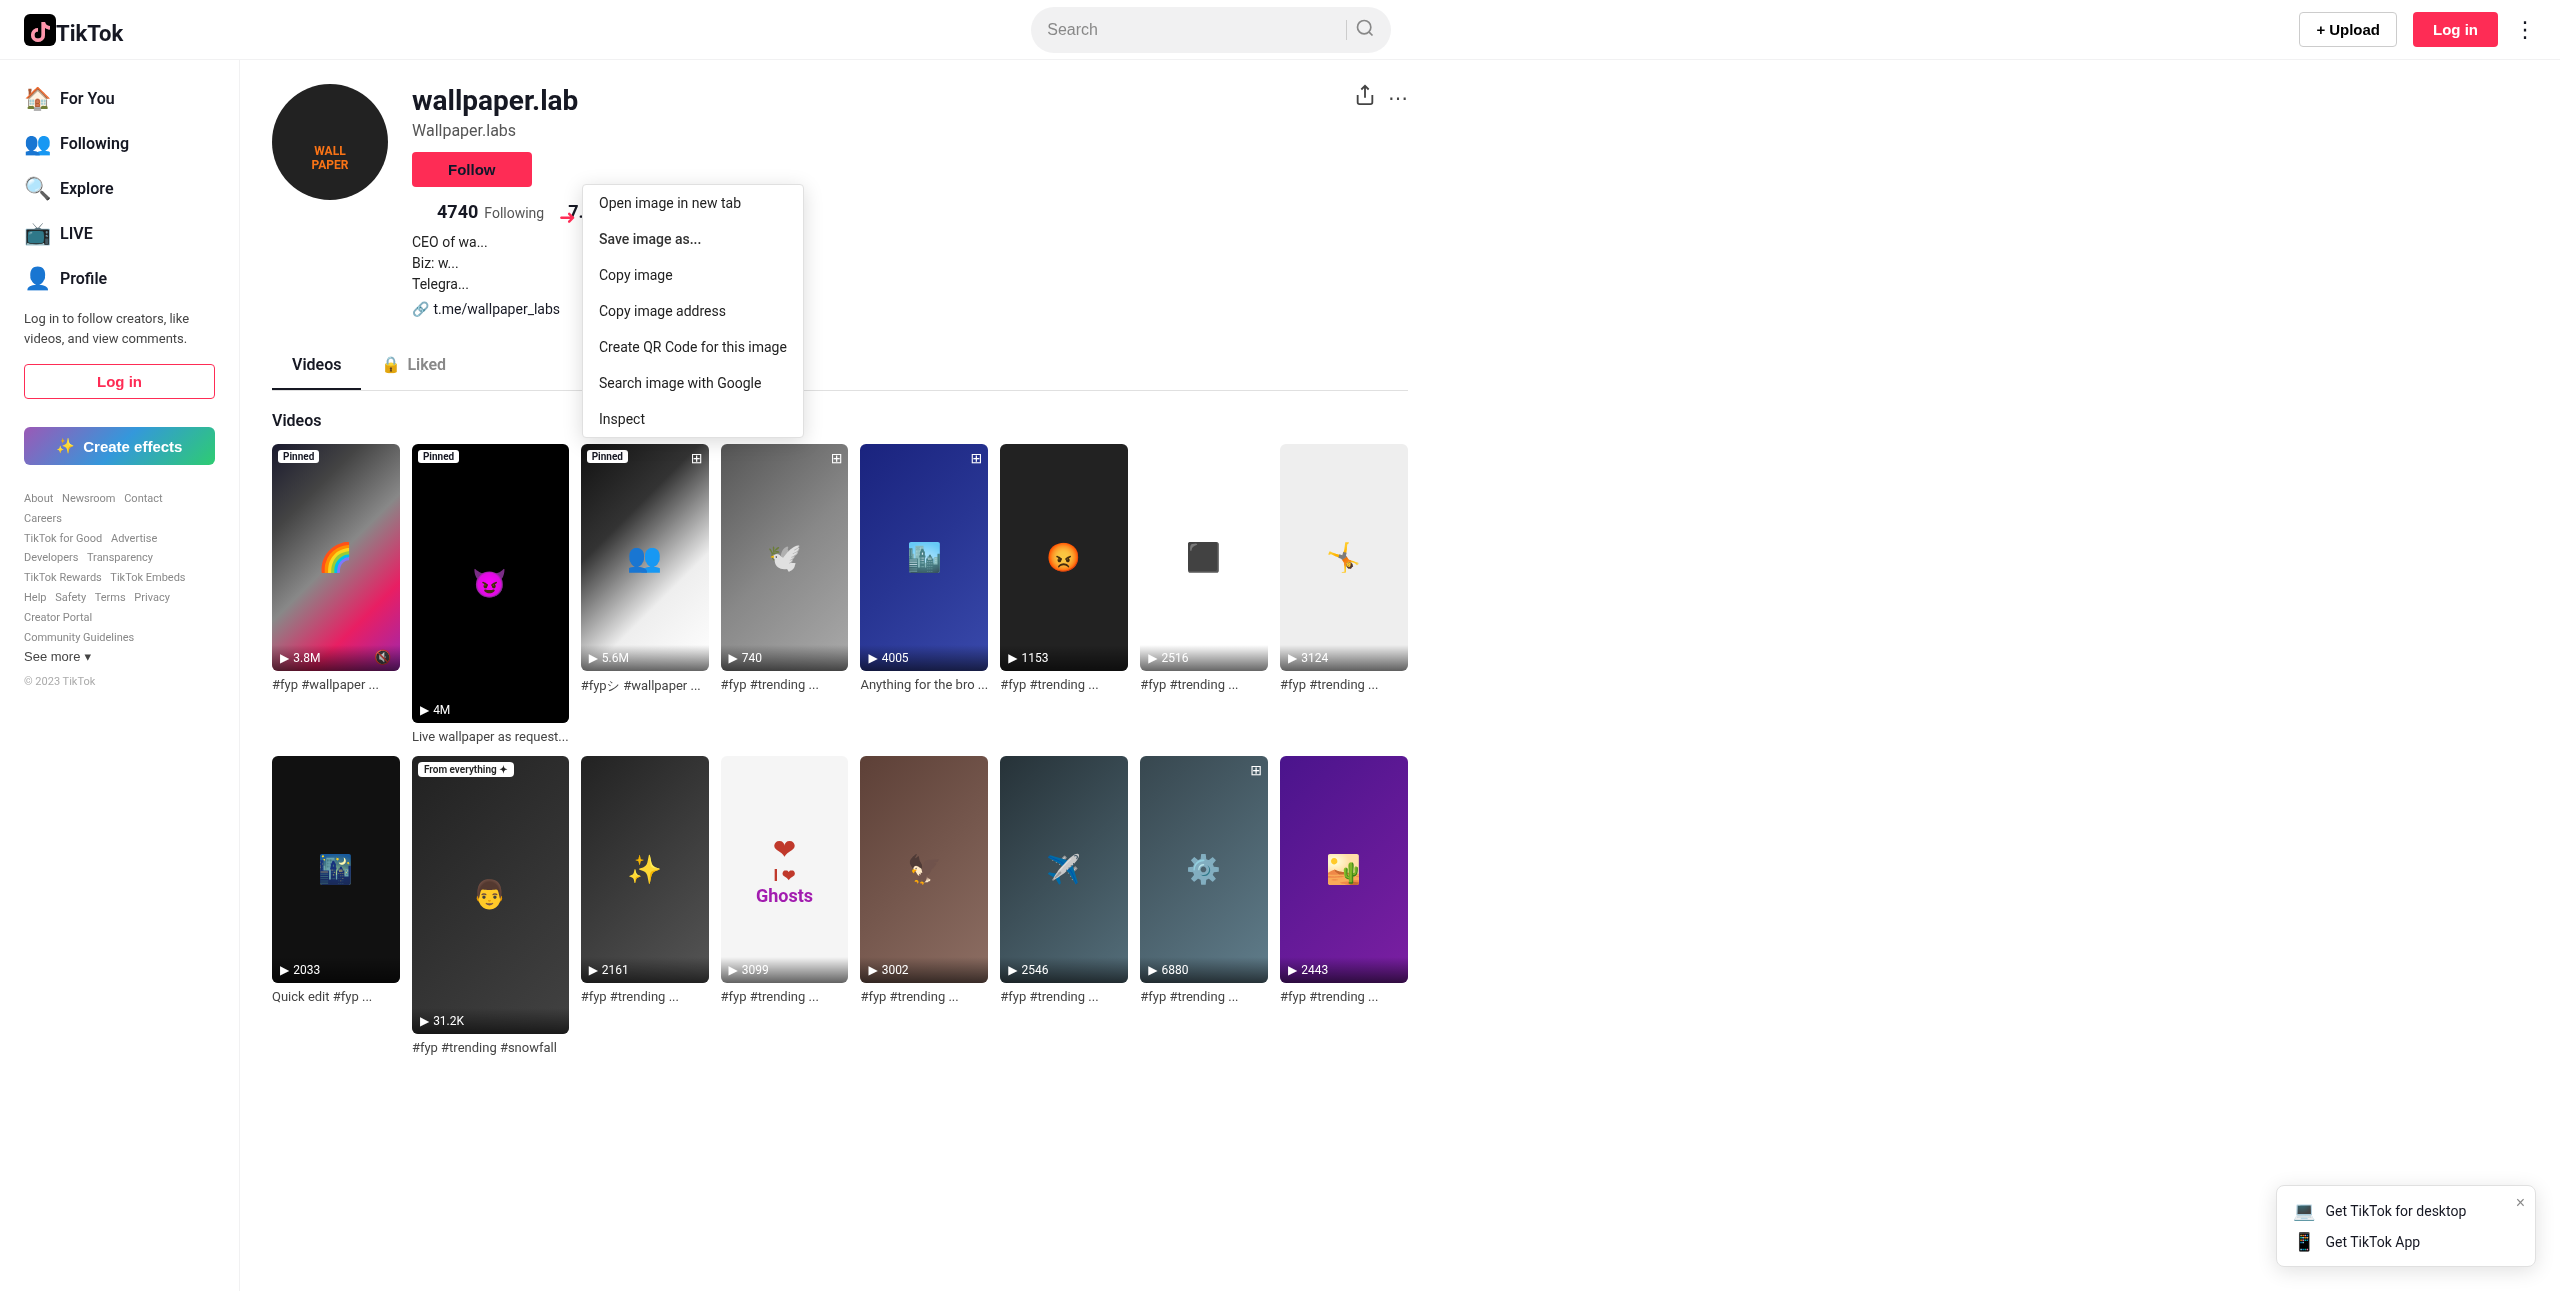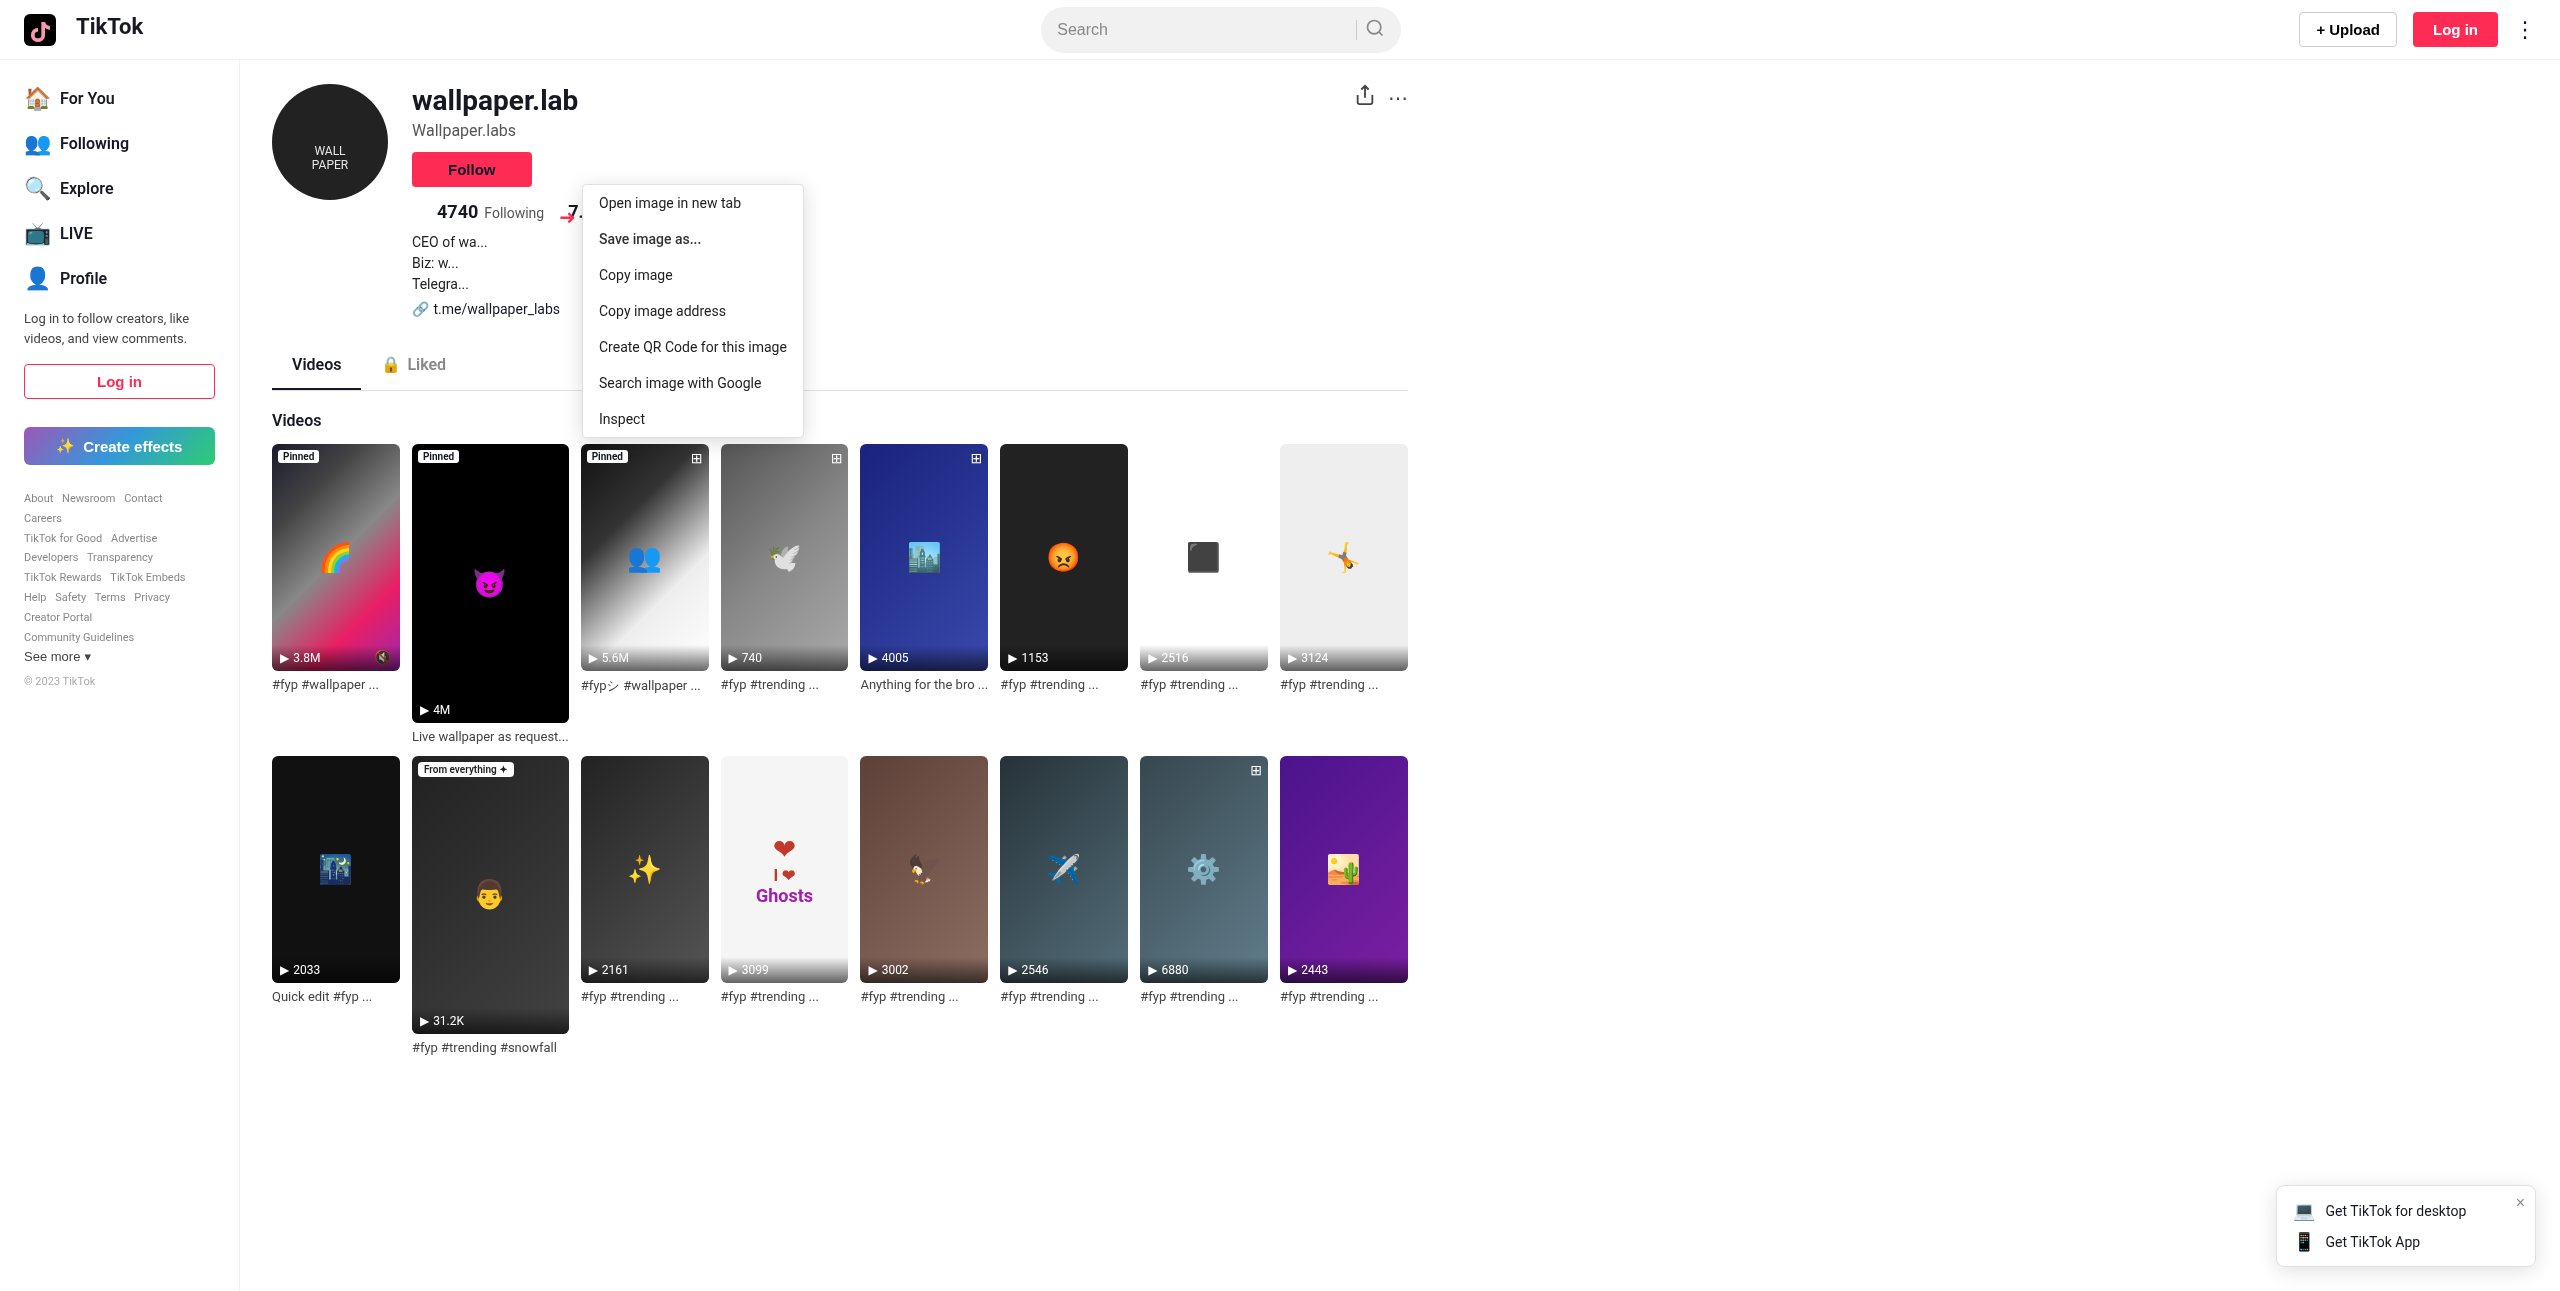--- a/index.html
+++ b/index.html
@@ -2,21 +2,21 @@
 <html><head>
   <meta charset="utf-8">
   <style>
     * { box-sizing: border-box; margin: 0; padding: 0; }
     body { font-family: -apple-system, BlinkMacSystemFont, "Segoe UI", Roboto, sans-serif; background: #fff; color: #161823; overflow-x: hidden; }
     .sidebar { width: 240px; min-width: 240px; padding: 16px 0; border-right: 1px solid #f1f1f2; position: fixed; top: 60px; left: 0; height: calc(100vh - 60px); overflow-y: auto; }
     .main-content { margin-left: 240px; margin-top: 60px; flex: 1; }
 
     
     .header { position: fixed; top: 0; left: 0; right: 0; height: 60px; background: #fff; border-bottom: 1px solid #f1f1f2; display: flex; align-items: center; justify-content: space-between; padding: 0 24px; z-index: 100; }
-    .header-logo { display: flex; align-items: flex-start; gap: 20px; cursor: pointer; }
+    .header-logo { display: flex; align-items: flex-end; gap: 0; cursor: pointer; }
     .tiktok-icon { width: 32px; height: 32px; }
     .header-search { display: flex; align-items: center; background: #f1f1f2; border-radius: 100px; padding: 0 16px; height: 46px; width: 360px; gap: 8px; }
     .header-search input { background: transparent; border: none; outline: none; font-size: 16px; width: 100%; color: #161823; }
     .header-search input::placeholder { color: #888; }
     .search-divider { width: 1px; height: 20px; background: #ccc; }
     .search-btn { background: none; border: none; cursor: pointer; color: #888; }
     .header-right { display: flex; align-items: center; gap: 16px; }
     .upload-btn { display: flex; align-items: center; gap: 4px; background: none; border: 1px solid #ccc; border-radius: 4px; padding: 8px 16px; font-size: 15px; cursor: pointer; font-weight: 600; }
     .login-btn { background: #fe2c55; color: #fff; border: none; border-radius: 4px; padding: 9px 20px; font-size: 15px; font-weight: 700; cursor: pointer; }
     .more-btn { background: none; border: none; cursor: pointer; font-size: 22px; color: #161823; }
@@ -208,21 +208,21 @@
     </button>
     <div class="copyright">© 2023 TikTok</div>
   </div>
 </aside>
 
 <main class="main-content">
   <div class="profile-container">
 
     <div class="profile-header">
       <div class="profile-avatar">
-        <span style="font-size:12px;font-weight:400;color:#e5e5e5;text-align:center;line-height:1.2;margin-top:32px;">WALL<br>PAPER</span>
+        <span style="font-size:12px;font-weight:700;color:#f97316;text-align:center;line-height:1.2;margin-top:32px;">WALL<br>PAPER</span>
       </div>
 
       <div class="profile-info">
         <div class="profile-username">wallpaper.lab</div>
         <div class="profile-handle">Wallpaper.labs</div>
 
         <div class="profile-actions">
           <button class="follow-btn">Follow</button>
         </div>
 

